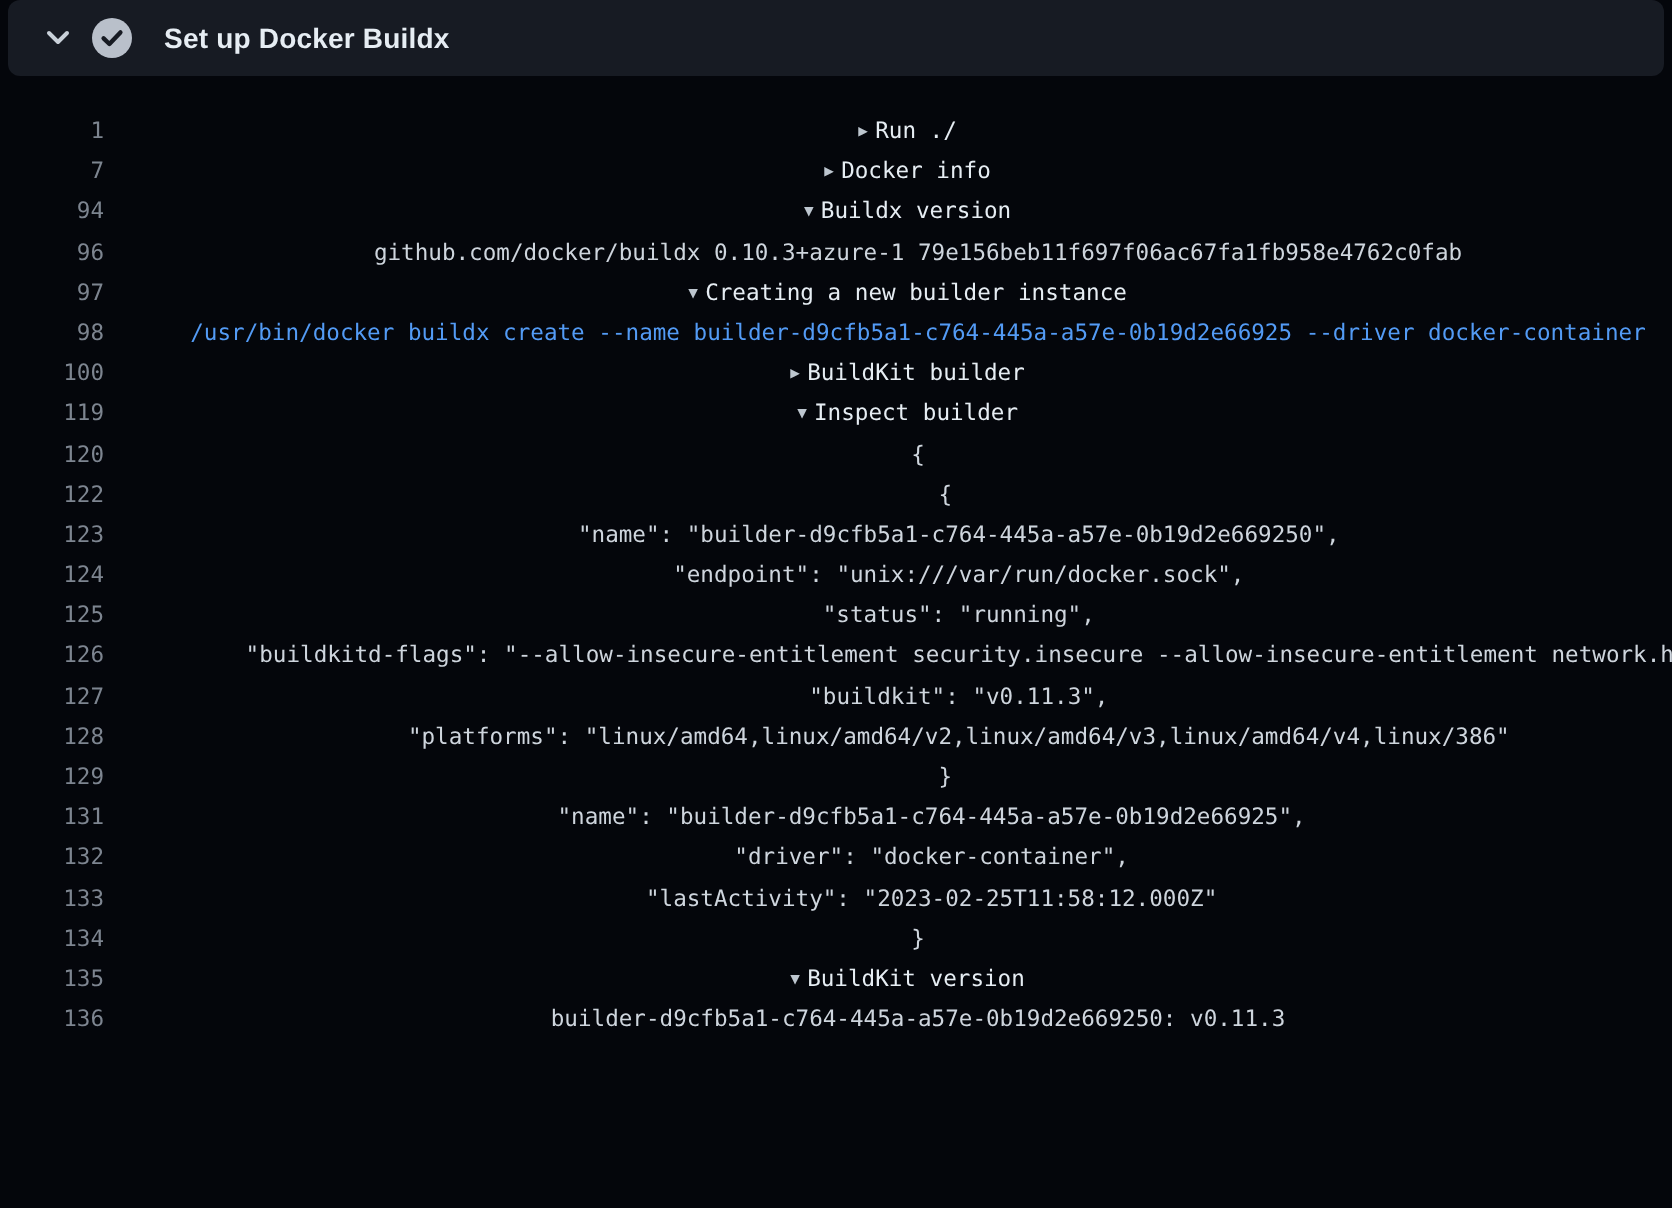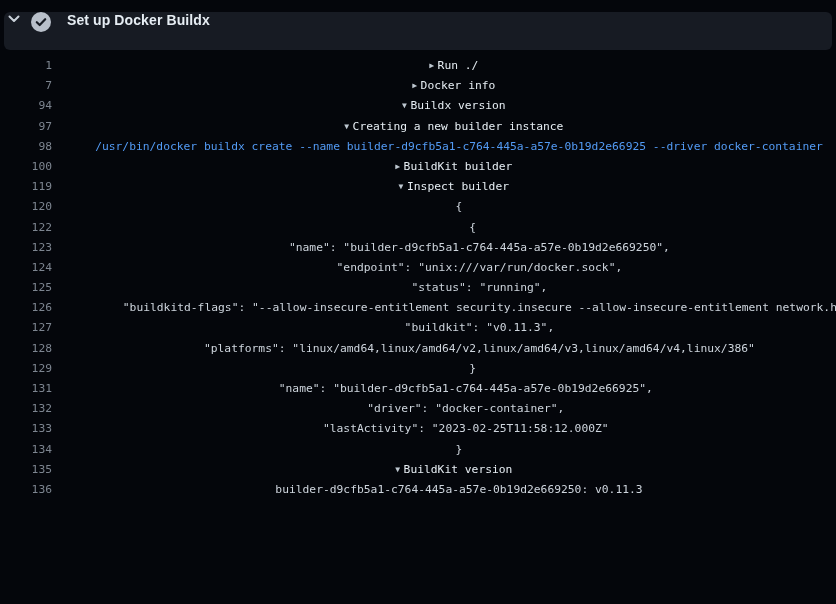--- a/index.html
+++ b/index.html
@@ -4,25 +4,26 @@
 <style>
   * { margin: 0; padding: 0; box-sizing: border-box; }
   html, body {
     width: 836px; height: 604px;
     background: #04060b;
     overflow: hidden;
     font-family: "Liberation Sans", sans-serif;
   }
   .step-header {
     position: absolute;
-    left: 4px; top: 12px; right: 4px; height: 38px;
+    left: 4px; top: 0; right: 4px; height: 38px;
     background: #171b23;
     border-radius: 6px;
     display: flex;
-    padding-left: 3px;
+    align-items: center;
+    padding-left: 18px;
     cursor: pointer;
   }
   .step-header .chev { width: 14px; height: 14px; display: block; }
   .step-header .status { width: 20px; height: 20px; margin-left: 10px; display: block; }
   .step-title {
     margin-left: 16px;
     color: #e6edf3;
     font-size: 14px;
     font-weight: 600;
     letter-spacing: 0.1px;
@@ -80,20 +81,21 @@
     <circle cx="10" cy="10" r="10" fill="#b9c0ca"></circle>
     <path d="M5.8 10.2 L8.7 13 L14.2 7.2" fill="none" stroke="#171b23" stroke-width="2.2" stroke-linecap="round" stroke-linejoin="round"></path>
   </svg>
   <span class="step-title">Set up Docker Buildx</span>
 </div>
 
 <div class="log-area">
     <div class="row group"><a class="num">1</a><div class="content"><span class="arrow">▶</span><span>Run ./</span></div></div>
     <div class="row group"><a class="num">7</a><div class="content"><span class="arrow">▶</span><span>Docker info</span></div></div>
     <div class="row group"><a class="num">94</a><div class="content"><span class="arrow">▼</span><span>Buildx version</span></div></div>
+    <div class="row output"><a class="num">96</a><div class="content">github.com/docker/buildx 0.10.3+azure-1 79e156beb11f697f06ac67fa1fb958e4762c0fab</div></div>
     <div class="row group"><a class="num">97</a><div class="content"><span class="arrow">▼</span><span>Creating a new builder instance</span></div></div>
     <div class="row command"><a class="num">98</a><div class="content">/usr/bin/docker buildx create --name builder-d9cfb5a1-c764-445a-a57e-0b19d2e66925 --driver docker-container</div></div>
     <div class="row group"><a class="num">100</a><div class="content"><span class="arrow">▶</span><span>BuildKit builder</span></div></div>
     <div class="row group"><a class="num">119</a><div class="content"><span class="arrow">▼</span><span>Inspect builder</span></div></div>
     <div class="row output"><a class="num">120</a><div class="content">{</div></div>
     <div class="row output"><a class="num">122</a><div class="content">    {</div></div>
     <div class="row output"><a class="num">123</a><div class="content">      "name": "builder-d9cfb5a1-c764-445a-a57e-0b19d2e669250",</div></div>
     <div class="row output"><a class="num">124</a><div class="content">      "endpoint": "unix:///var/run/docker.sock",</div></div>
     <div class="row output"><a class="num">125</a><div class="content">      "status": "running",</div></div>
     <div class="row output"><a class="num">126</a><div class="content">      "buildkitd-flags": "--allow-insecure-entitlement security.insecure --allow-insecure-entitlement network.host",</div></div>

